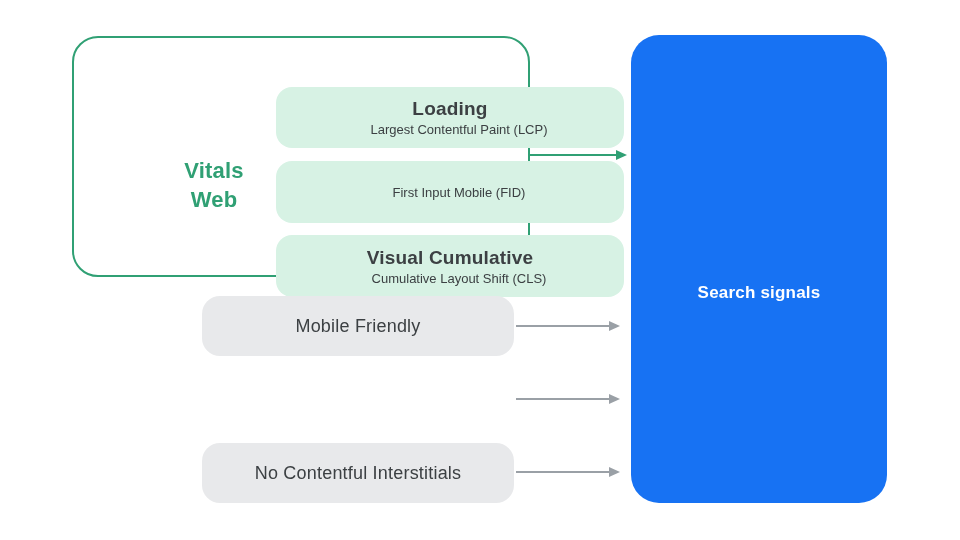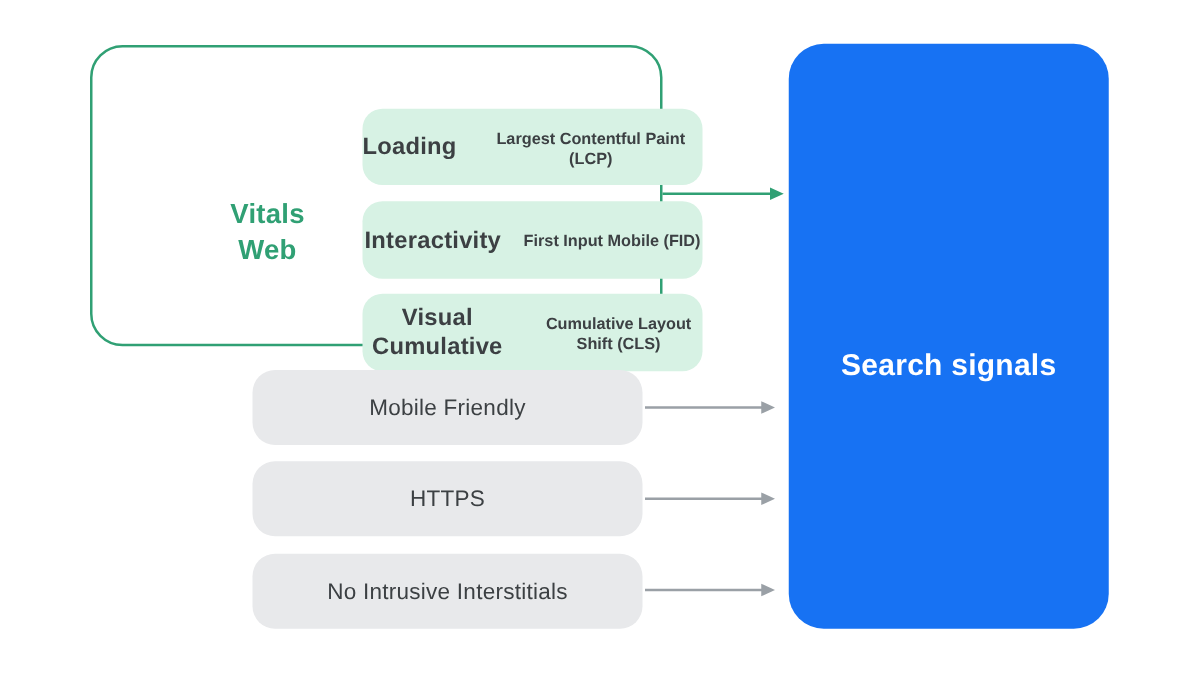--- a/index.html
+++ b/index.html
@@ -39,44 +39,44 @@
     color: var(--green);
     font-size: 22px;
     font-weight: 700;
     line-height: 29px;
     letter-spacing: 0.2px;
   }
 
   
   .metric-card {
     position: absolute;
-    left: 216px;
-    width: 272px;
+    left: 202px;
+    width: 348px;
     background: var(--green_light);
     border-radius: 16px;
     display: flex;
-    flex-direction: row;
+    flex-direction: column;
     align-items: center;
     justify-content: center;
     text-align: center;
   }
   .metric-card.m1 { top: 49px;  height: 61px; }
   .metric-card.m2 { top: 123px; height: 62px; }
   .metric-card.m3 { top: 197px; height: 62px; }
   .metric-title {
     color: var(--text_dark);
     font-size: 19px;
     font-weight: 600;
     line-height: 23px;
     letter-spacing: 0.2px;
   }
   .metric-subtitle {
     color: var(--text_dark);
     font-size: 13px;
-    font-weight: 700;
+    font-weight: 400;
     line-height: 16px;
     margin-top: 2px;
     margin-left: 18px;
   }
 
   
   .signal-card {
     position: absolute;
     left: 202px;
     width: 312px;
@@ -126,21 +126,21 @@
     left: 631px; top: 35px;
     width: 256px; height: 468px;
     background: var(--blue);
     border-radius: 28px;
     display: flex;
     align-items: center;
     justify-content: center;
   }
   .result-text {
     color: var(--white);
-    font-size: 24px;
+    font-size: 17px;
     font-weight: 700;
     line-height: 26px;
     text-align: right;
     letter-spacing: 0.2px;
     margin-top: 47px;
   }
 </style>
 </head>
 <body>
 
@@ -151,44 +151,40 @@
       <div>Vitals</div>
       <div>Web</div>
     </div>
 
     <div class="metric-card m1">
       <div class="metric-title">Loading</div>
       <div class="metric-subtitle">Largest Contentful Paint (LCP)</div>
     </div>
 
     <div class="metric-card m2">
-      <div class="metric-title">Interactivity</div>
       <div class="metric-subtitle">First Input Mobile (FID)</div>
     </div>
 
     <div class="metric-card m3">
       <div class="metric-title">Visual Cumulative</div>
       <div class="metric-subtitle">Cumulative Layout Shift (CLS)</div>
     </div>
   </div>
 
   <div class="arrow arrow-green"></div>
 
   <div class="signal-card s1">
     <div class="signal-label">Mobile Friendly</div>
   </div>
   <div class="arrow arrow-gray a1"></div>
 
-  <div class="signal-card s2">
-    <div class="signal-label">HTTPS</div>
-  </div>
   <div class="arrow arrow-gray a2"></div>
 
   <div class="signal-card s3">
-    <div class="signal-label">No Intrusive Interstitials</div>
+    <div class="signal-label">No Contentful Interstitials</div>
   </div>
   <div class="arrow arrow-gray a3"></div>
 
   <div class="result-box">
     <div class="result-text">
       <div>Search signals</div>
     </div>
   </div>
 
 </div>

